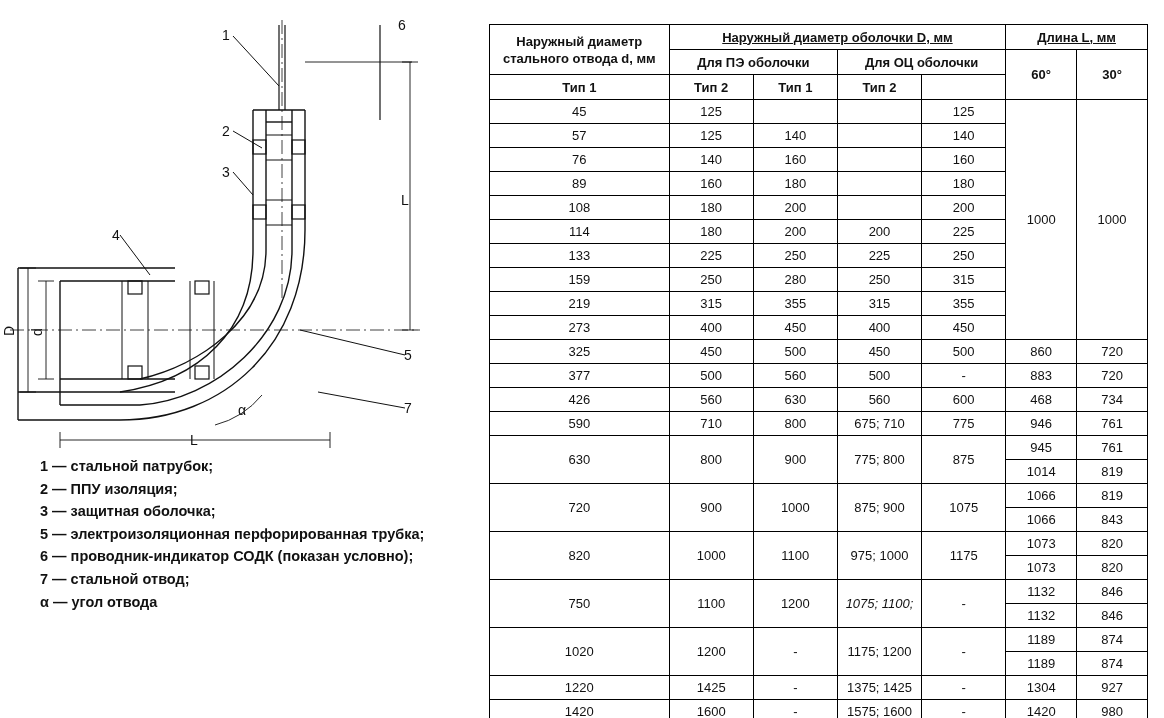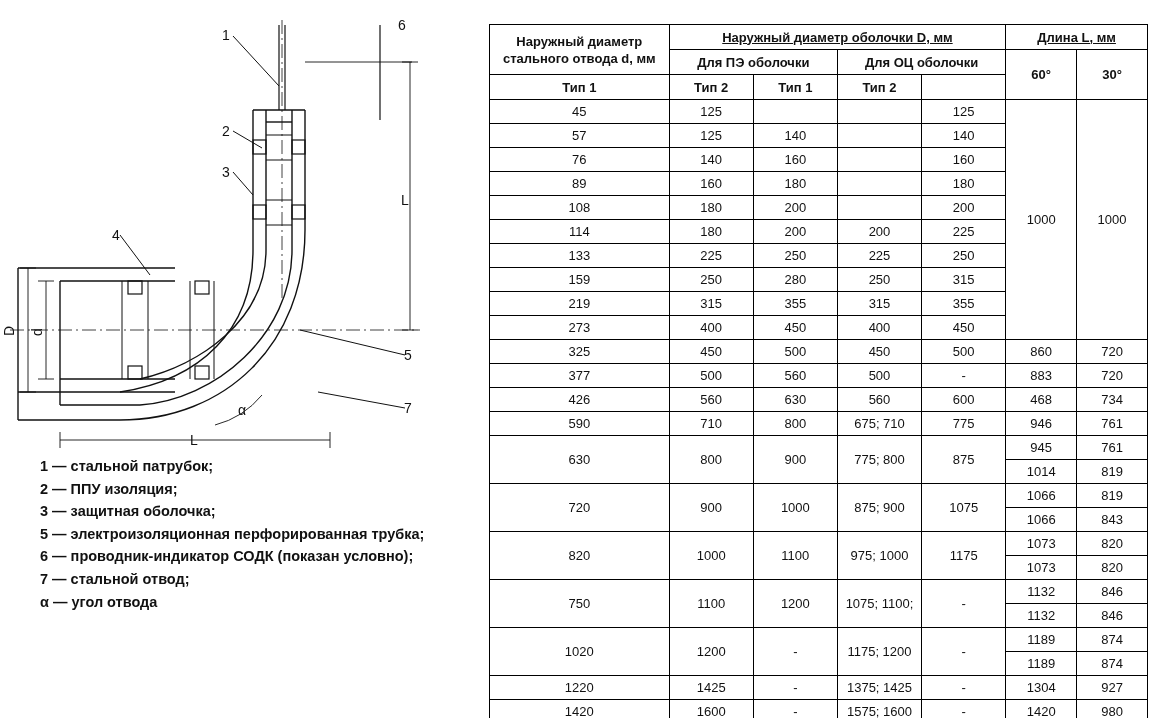--- a/index.html
+++ b/index.html
@@ -43,21 +43,21 @@
   }
   thead th{font-weight:bold;}
   .hdr-tall{height:46px;line-height:17px;padding:0 6px;}
   .hdr-mid{height:24px;text-decoration:underline;}
   .hdr-sub{height:24px;}
   td.num{height:23px;}
   .left-pad{padding:0 4px;}
   .col1{width:175px;}
   .colD{width:82px;}
   .colL{width:69px;}
-  .two-line{line-height:16px;}
+  .two-line{line-height:16px;font-style:italic;}
 </style>
 </head>
 <body>
 
 <div class="page">
 
   <div class="drawing">
     <svg width="490" height="460" viewBox="0 0 490 460" xmlns="http://www.w3.org/2000/svg">
       <g fill="none" stroke="#111" stroke-width="1.4">
 

